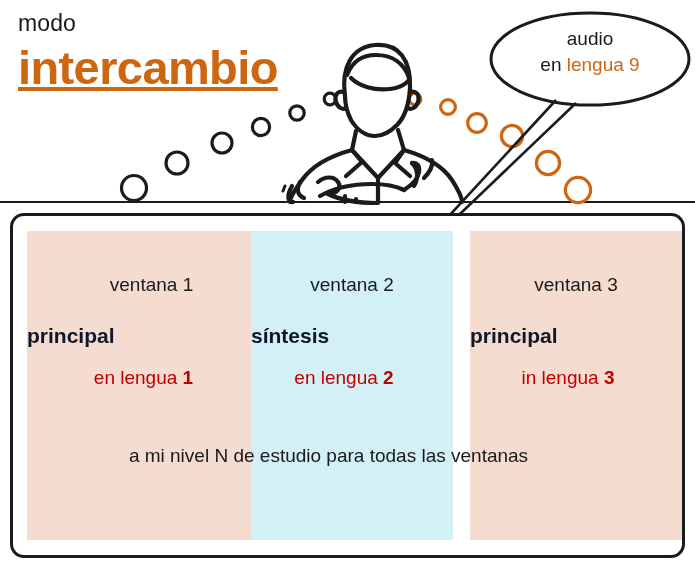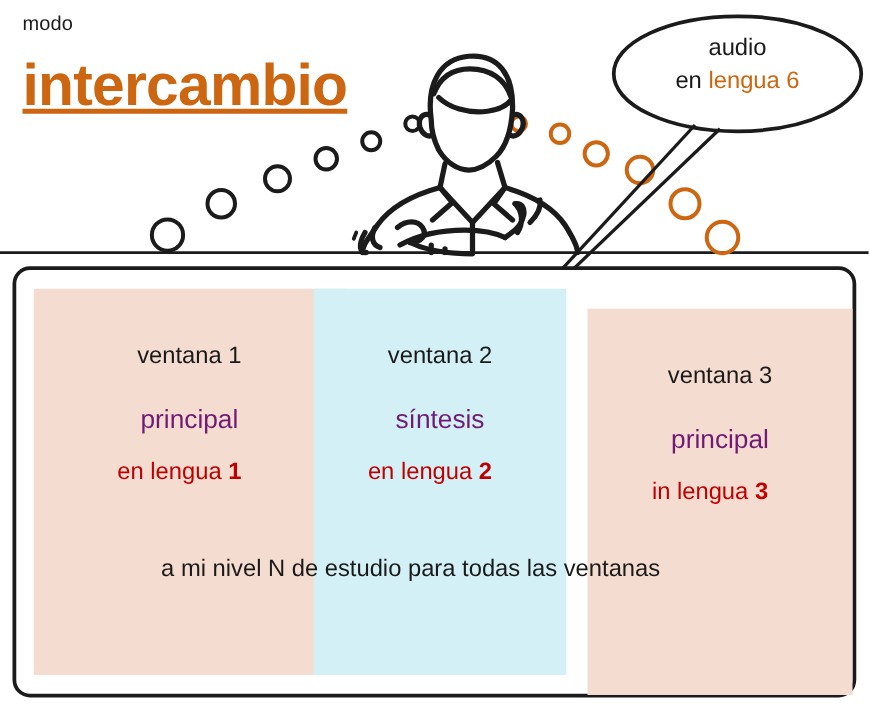--- a/index.html
+++ b/index.html
@@ -21,21 +21,21 @@
     inset: 0;
     width: 695px;
     height: 571px;
   }
 
   
   .heading-modo {
     position: absolute;
     left: 18px;
     top: 12px;
-    font-size: 16px;
+    font-size: 23px;
     color: #1a1a1a;
     letter-spacing: 0.1px;
     line-height: 1;
     white-space: nowrap;
   }
   .heading-title {
     position: absolute;
     left: 18px;
     top: 44px;
     font-size: 47px;
@@ -92,41 +92,41 @@
   }
 
   .col {
     position: absolute;
     top: 18px;
     height: 309px;
     box-sizing: border-box;
   }
   .col-1 { left: 17px;  width: 249px; background: #F5DCD0; }
   .col-2 { left: 241px; width: 202px; background: #D2F0F6; }
-  .col-3 { left: 460px; width: 212px; background: #F5DCD0; margin-top: 16px; }
+  .col-3 { left: 460px; width: 212px; background: #F5DCD0; }
 
   .col-title {
     position: absolute;
     top: 44px;
     left: 0;
     right: 0;
     text-align: center;
     font-size: 19px;
     color: #1a1a1a;
     line-height: 1;
   }
   .col-role {
     position: absolute;
     top: 94px;
     left: 0;
     right: 0;
-    text-align: center;
+    text-align: left;
     font-size: 21px;
-    font-weight: normal;
-    color: #701a75;
+    font-weight: bold;
+    color: #0f172a;
     line-height: 1;
   }
   .col-lang {
     position: absolute;
     top: 137px;
     left: 0;
     right: 16px;
     text-align: center;
     font-size: 19px;
     color: #C00000;
@@ -218,21 +218,21 @@
     <ellipse cx="590" cy="59" rx="99" ry="46" fill="#ffffff" stroke="#1b1b1b" stroke-width="3"></ellipse>
 
     <g fill="none" stroke="#1b1b1b" stroke-width="2.6">
       <path d="M556 100 L412 256"></path>
       <path d="M576 103 L415 257"></path>
     </g>
   </svg>
 
   <div class="bubble-text">
     <span>audio</span><br>
-    <span>en </span><span class="accent">lengua 6</span>
+    <span>en </span><span class="accent">lengua 9</span>
   </div>
 
   <div class="panel"></div>
 
   <div class="columns">
 
     <div class="col col-1">
       <div class="col-title">ventana 1</div>
       <div class="col-role">principal</div>
       <div class="col-lang"><span>en lengua </span><b>1</b></div>

